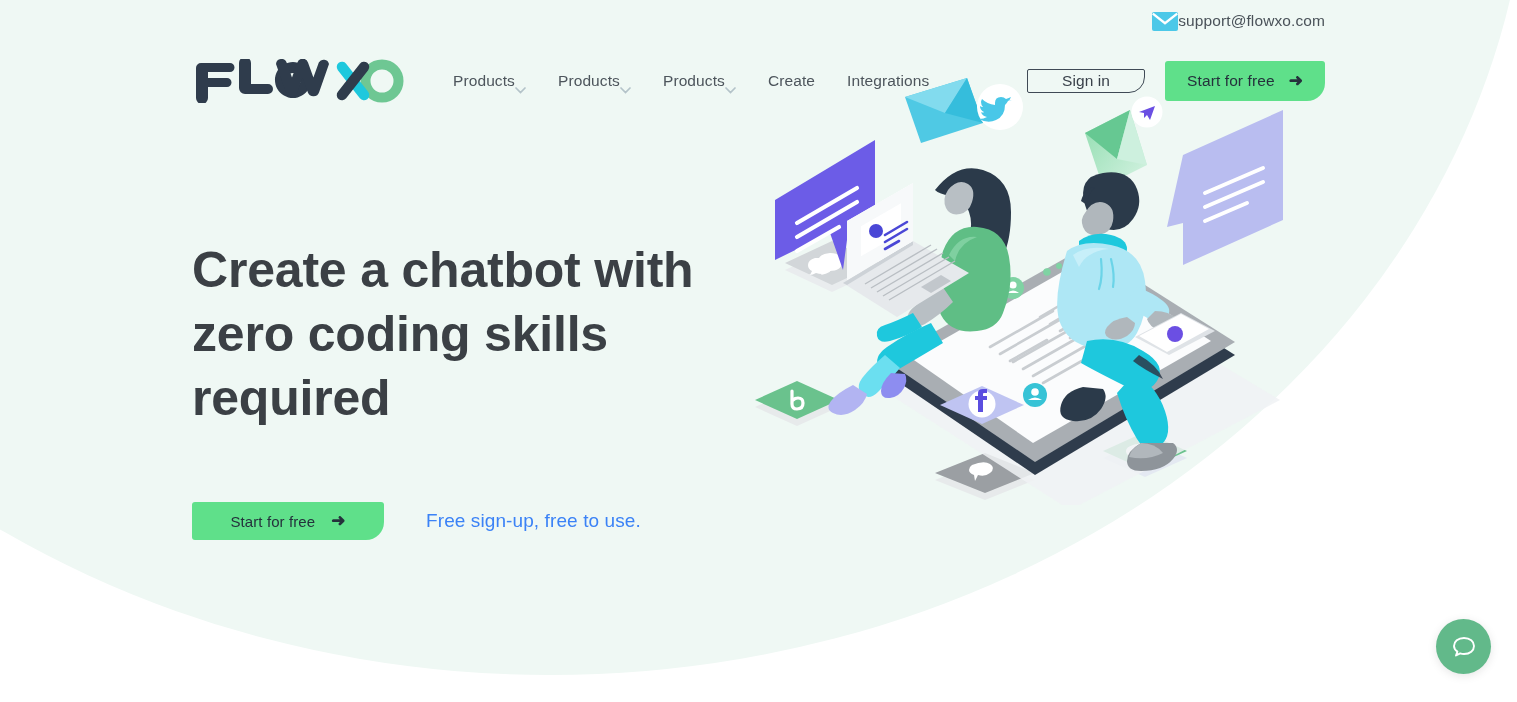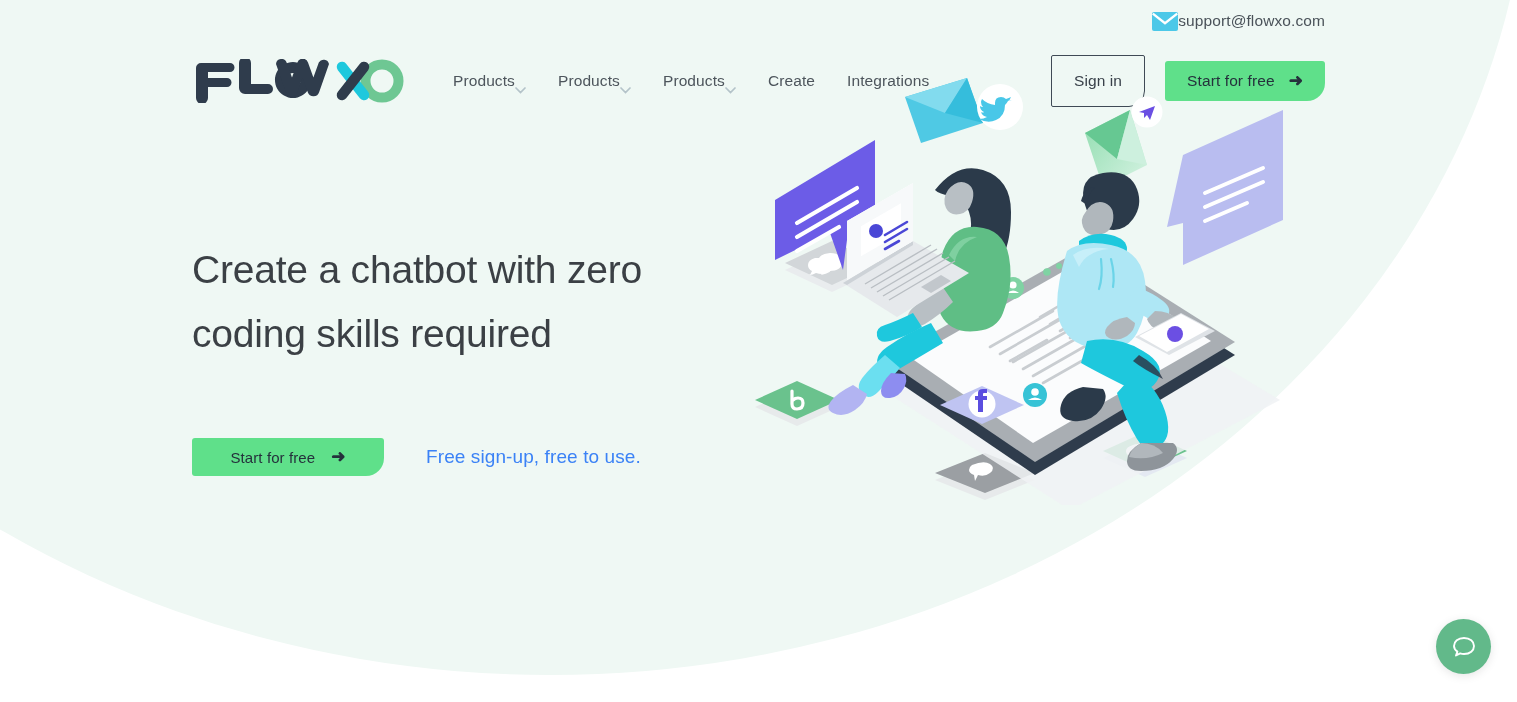--- a/index.html
+++ b/index.html
@@ -123,22 +123,22 @@
     display: inline-flex;
     align-items: center;
     justify-content: center;
     white-space: nowrap;
     letter-spacing: .1px;
   }
   .btn-outline {
     background: transparent;
     border: 1px solid #3f4a55;
     color: #39414a;
-    padding: 0 22px;
-    height: 52px;
+    padding: 0 34px;
+    height: 24px;
     border-radius: 2px 2px 16px 2px;
   }
   .btn-primary {
     background: #5fe08a;
     color: #25313c;
     padding: 0 22px;
     height: 40px;
     border-radius: 3px 3px 18px 3px;
     gap: 14px;
   }
@@ -160,23 +160,23 @@
     padding: 0 192px;
     box-sizing: border-box;
   }
   .hero-left {
     width: 560px;
     padding-top: 118px;
     box-sizing: border-box;
   }
   .hero-title {
     margin: 0;
-    font-size: 39px;
+    font-size: 50px;
     line-height: 64px;
-    font-weight: 400;
+    font-weight: 700;
     color: #3b4045;
     letter-spacing: -0.2px;
   }
   .hero-cta-row {
     display: flex;
     align-items: center;
     gap: 42px;
     margin-top: 72px;
   }
   .btn-hero {

